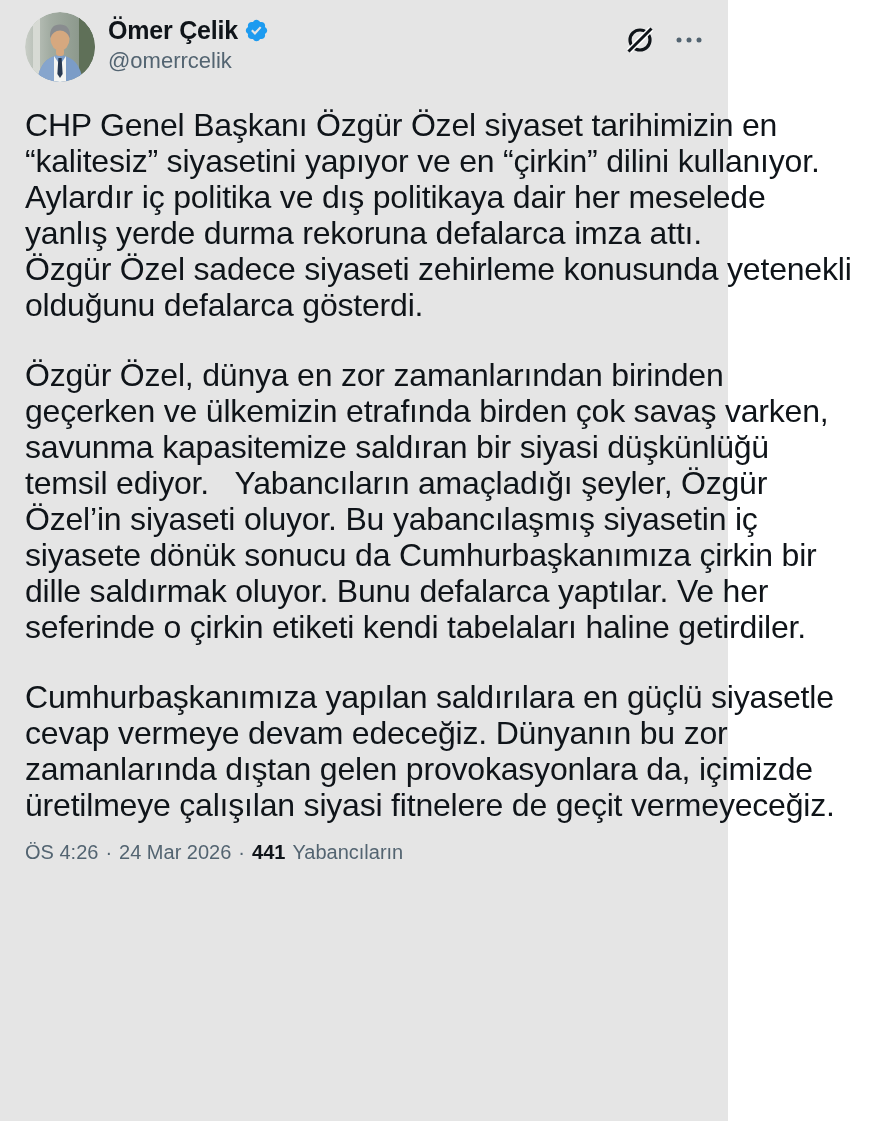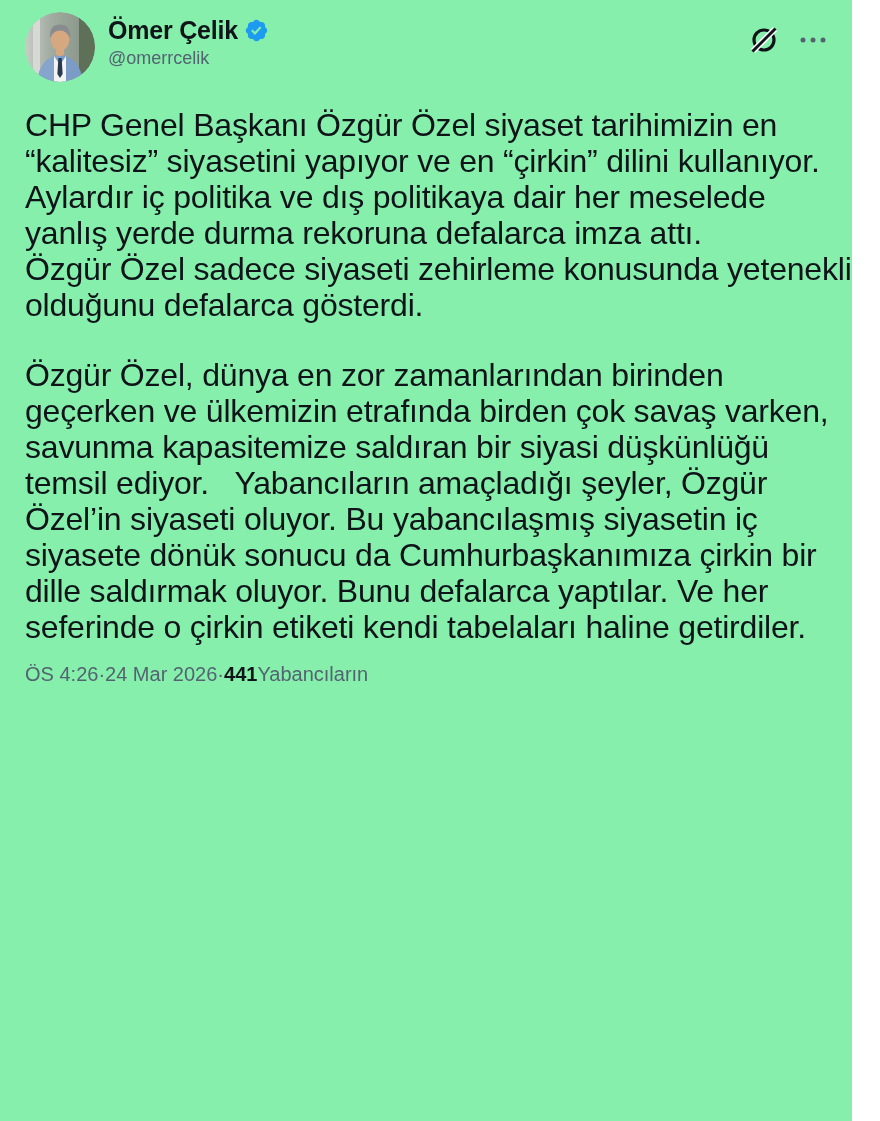--- a/index.html
+++ b/index.html
@@ -4,23 +4,23 @@
 <style>
   * { margin: 0; padding: 0; box-sizing: border-box; }
   html, body { background: #ffffff; }
   body {
     width: 880px;
     min-height: 1121px;
     font-family: "Liberation Sans", sans-serif;
     color: #0f1419;
   }
   .tweet-card {
-    width: 852px;
+    width: 728px;
     min-height: 1121px;
-    background: #86efac;
+    background: #e5e5e5;
     padding: 12px 22px 20px 25px;
   }
   
   .tweet-header {
     display: flex;
     align-items: flex-start;
     position: relative;
     height: 78px;
   }
   .avatar {
@@ -46,21 +46,21 @@
   }
   .display-name {
     font-size: 25px;
     font-weight: 700;
     color: #0f1419;
     letter-spacing: -0.2px;
     cursor: pointer;
   }
   .verified-badge { width: 25px; height: 25px; flex: 0 0 25px; }
   .user-handle {
-    font-size: 18px;
+    font-size: 22px;
     color: #536471;
     cursor: pointer;
   }
   .header-actions {
     position: absolute;
     right: 2px;
     top: 10px;
     display: flex;
     align-items: center;
     gap: 16px;
@@ -80,20 +80,21 @@
     margin-bottom: 34px;
   }
   .tweet-text p:last-child { margin-bottom: 0; }
   
   .tweet-meta {
     margin-top: 18px;
     font-size: 20px;
     color: #536471;
     display: flex;
     align-items: baseline;
+    gap: 7px;
   }
   .tweet-meta .views-count {
     color: #0f1419;
     font-weight: 700;
   }
 </style>
 </head>
 <body>
 
 <div class="tweet-card">
@@ -153,20 +154,21 @@
           <circle cx="25" cy="7" r="2.5" fill="#536471"></circle>
         </svg>
       </span>
     </div>
   </div>
 
   <div class="tweet-text">
     <p>CHP Genel Başkanı Özgür Özel siyaset tarihimizin en “kalitesiz” siyasetini yapıyor ve en “çirkin” dilini kullanıyor. Aylardır iç politika ve dış politikaya dair her meselede yanlış yerde durma rekoruna defalarca imza attı.
 Özgür Özel sadece siyaseti zehirleme konusunda yetenekli  olduğunu defalarca gösterdi.</p>
     <p>Özgür Özel, dünya en zor zamanlarından birinden geçerken ve ülkemizin etrafında birden çok savaş varken, savunma kapasitemize saldıran bir siyasi düşkünlüğü temsil ediyor.   Yabancıların amaçladığı şeyler, Özgür Özel’in siyaseti oluyor. Bu yabancılaşmış siyasetin iç siyasete dönük sonucu da Cumhurbaşkanımıza çirkin bir dille saldırmak oluyor. Bunu defalarca yaptılar. Ve her seferinde o çirkin etiketi kendi tabelaları haline getirdiler.</p>
+    <p>Cumhurbaşkanımıza yapılan saldırılara en güçlü siyasetle cevap vermeye devam edeceğiz. Dünyanın bu zor zamanlarında dıştan gelen provokasyonlara da, içimizde üretilmeye çalışılan siyasi fitnelere de geçit vermeyeceğiz.</p>
   </div>
 
   <div class="tweet-meta">
     <span>ÖS 4:26</span>
     <span>·</span>
     <span>24 Mar 2026</span>
     <span>·</span>
     <span class="views-count">441</span>
     <span>Yabancıların</span>
   </div>

